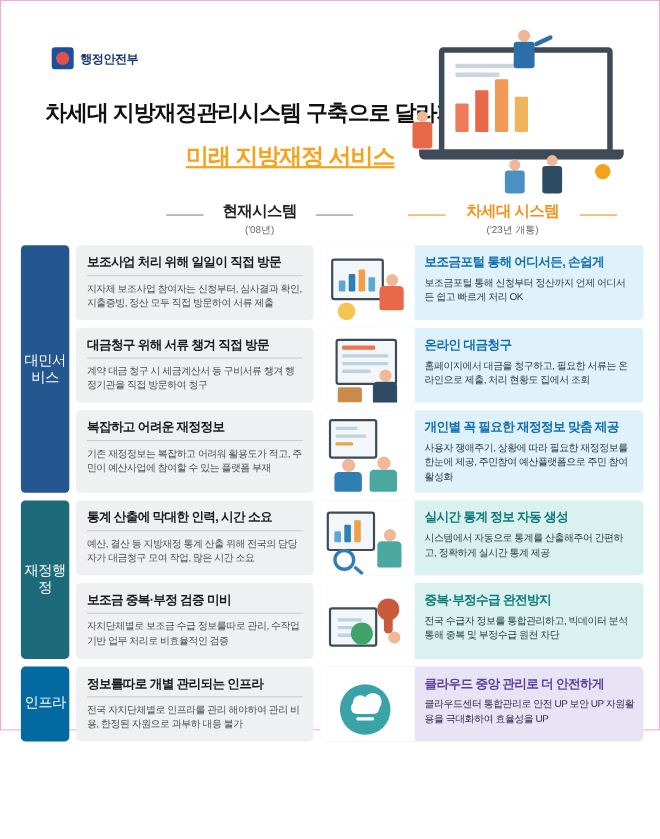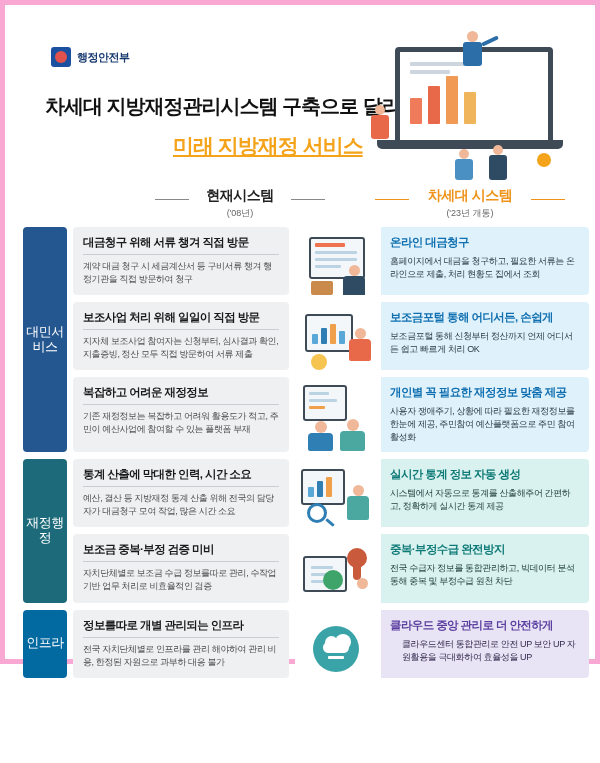--- a/index.html
+++ b/index.html
@@ -7,21 +7,21 @@
     width:600px;height:763px;
     background:#ffffff;
     font-family:"Liberation Sans", sans-serif;
     color:#222;
     overflow:hidden;
   }
   .page{
     position:relative;
     width:600px;height:664px;
     box-sizing:border-box;
-    border:5px solid #f9a8d4;
+    border:1px solid #f9a8d4;
     background:#ffffff;
   }
 
   
   .header{
     position:relative;
     height:178px;
     background:#ffffff;
   }
   .logo{
@@ -137,21 +137,21 @@
   .t-blue .nxt .d{color:#2b3a45;}
 
   .t-teal .gtab{background:#1d6b7a;}
   .t-teal .nxt{background:#d9f2ef;}
   .t-teal .nxt .h{color:#0e7a77;}
   .t-teal .nxt .d{color:#23403f;}
 
   .t-purple .gtab{background:#0369a1;}
   .t-purple .nxt{background:#e9e4f5;}
   .t-purple .nxt .h{color:#5b3fa0;}
-  .t-purple .nxt .d{color:#32294d;margin-left:12px;}
+  .t-purple .nxt .d{color:#32294d;}
   .mini-screen{
     position:absolute;left:8px;top:14px;width:50px;height:36px;
     background:#f4f7fa;border:2px solid #3f4a57;border-radius:3px;
   }
   .mini-bar{position:absolute;background:#5aa8d8;border-radius:1px;}
   .person-head{position:absolute;border-radius:50%;}
   .person-body{position:absolute;border-radius:4px 4px 2px 2px;}
   .circle-ic{position:absolute;border-radius:50%;}
 </style>
 </head>
@@ -223,20 +223,44 @@
   <div class="grid">
 
     <div class="group t-blue">
       <div class="gtab">
         <span>대민서비스</span>
       </div>
       <div class="grows">
 
         <div class="row">
           <div class="cur">
+            <div class="h">보조사업 처리 위해 일일이 직접 방문</div>
+            <div class="d">지자체 보조사업 참여자는 신청부터, 심사결과 확인, 지출증빙, 정산 모두 직접 방문하여 서류 제출</div>
+          </div>
+          <div class="nxt">
+            <div class="pic">
+              <div class="mini-screen" style="left:10px;top:12px;width:44px;height:34px;">
+                <div class="mini-bar" style="left:5px;top:18px;width:6px;height:10px;background:#5aa8d8;"></div>
+                <div class="mini-bar" style="left:14px;top:12px;width:6px;height:16px;background:#2f7fb5;"></div>
+                <div class="mini-bar" style="left:23px;top:8px;width:6px;height:20px;background:#f0a04b;"></div>
+                <div class="mini-bar" style="left:32px;top:15px;width:6px;height:13px;background:#5aa8d8;"></div>
+              </div>
+              <div class="person-head" style="left:60px;top:26px;width:11px;height:11px;background:#f0b898;"></div>
+              <div class="person-body" style="left:54px;top:37px;width:22px;height:22px;background:#e8684a;"></div>
+              <div class="circle-ic" style="left:16px;top:52px;width:16px;height:16px;background:#f5c451;"></div>
+            </div>
+            <div class="txt">
+              <div class="h">보조금포털 통해 어디서든, 손쉽게</div>
+              <div class="d">보조금포털 통해 신청부터 정산까지 언제 어디서든 쉽고 빠르게 처리 OK</div>
+            </div>
+          </div>
+        </div>
+
+        <div class="row">
+          <div class="cur">
             <div class="h">대금청구 위해 서류 챙겨 직접 방문</div>
             <div class="d">계약 대금 청구 시 세금계산서 등 구비서류 챙겨 행정기관을 직접 방문하여 청구</div>
           </div>
           <div class="nxt">
             <div class="pic">
               <div class="mini-screen" style="left:14px;top:10px;width:52px;height:38px;">
                 <div class="mini-bar" style="left:4px;top:4px;width:30px;height:4px;background:#f0734f;"></div>
                 <div class="mini-bar" style="left:4px;top:12px;width:42px;height:3px;background:#bcd3e4;"></div>
                 <div class="mini-bar" style="left:4px;top:19px;width:42px;height:3px;background:#bcd3e4;"></div>
                 <div class="mini-bar" style="left:4px;top:26px;width:26px;height:3px;background:#bcd3e4;"></div>
@@ -247,44 +271,20 @@
             </div>
             <div class="txt">
               <div class="h">온라인 대금청구</div>
               <div class="d">홈페이지에서 대금을 청구하고, 필요한 서류는 온라인으로 제출, 처리 현황도 집에서 조회</div>
             </div>
           </div>
         </div>
 
         <div class="row">
           <div class="cur">
-            <div class="h">보조사업 처리 위해 일일이 직접 방문</div>
-            <div class="d">지자체 보조사업 참여자는 신청부터, 심사결과 확인, 지출증빙, 정산 모두 직접 방문하여 서류 제출</div>
-          </div>
-          <div class="nxt">
-            <div class="pic">
-              <div class="mini-screen" style="left:10px;top:12px;width:44px;height:34px;">
-                <div class="mini-bar" style="left:5px;top:18px;width:6px;height:10px;background:#5aa8d8;"></div>
-                <div class="mini-bar" style="left:14px;top:12px;width:6px;height:16px;background:#2f7fb5;"></div>
-                <div class="mini-bar" style="left:23px;top:8px;width:6px;height:20px;background:#f0a04b;"></div>
-                <div class="mini-bar" style="left:32px;top:15px;width:6px;height:13px;background:#5aa8d8;"></div>
-              </div>
-              <div class="person-head" style="left:60px;top:26px;width:11px;height:11px;background:#f0b898;"></div>
-              <div class="person-body" style="left:54px;top:37px;width:22px;height:22px;background:#e8684a;"></div>
-              <div class="circle-ic" style="left:16px;top:52px;width:16px;height:16px;background:#f5c451;"></div>
-            </div>
-            <div class="txt">
-              <div class="h">보조금포털 통해 어디서든, 손쉽게</div>
-              <div class="d">보조금포털 통해 신청부터 정산까지 언제 어디서든 쉽고 빠르게 처리 OK</div>
-            </div>
-          </div>
-        </div>
-
-        <div class="row">
-          <div class="cur">
             <div class="h">복잡하고 어려운 재정정보</div>
             <div class="d">기존 재정정보는 복잡하고 어려워 활용도가 적고, 주민이 예산사업에 참여할 수 있는 플랫폼 부재</div>
           </div>
           <div class="nxt">
             <div class="pic">
               <div class="mini-screen" style="left:8px;top:8px;width:40px;height:32px;">
                 <div class="mini-bar" style="left:4px;top:5px;width:20px;height:3px;background:#bcd3e4;"></div>
                 <div class="mini-bar" style="left:4px;top:12px;width:28px;height:3px;background:#bcd3e4;"></div>
                 <div class="mini-bar" style="left:4px;top:19px;width:16px;height:3px;background:#f0a04b;"></div>
               </div>

